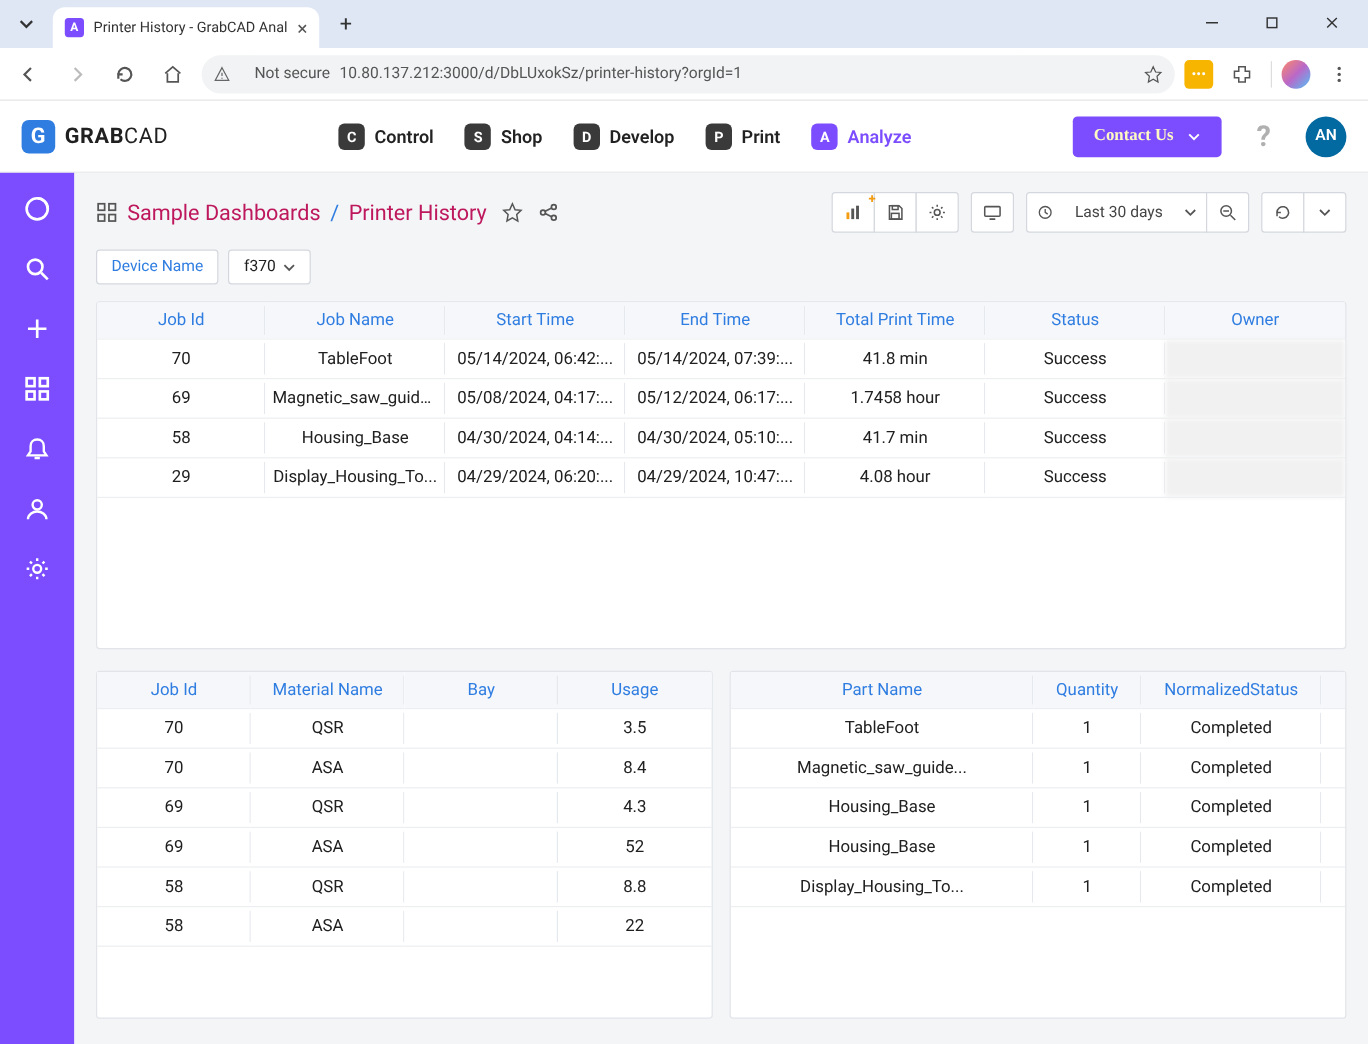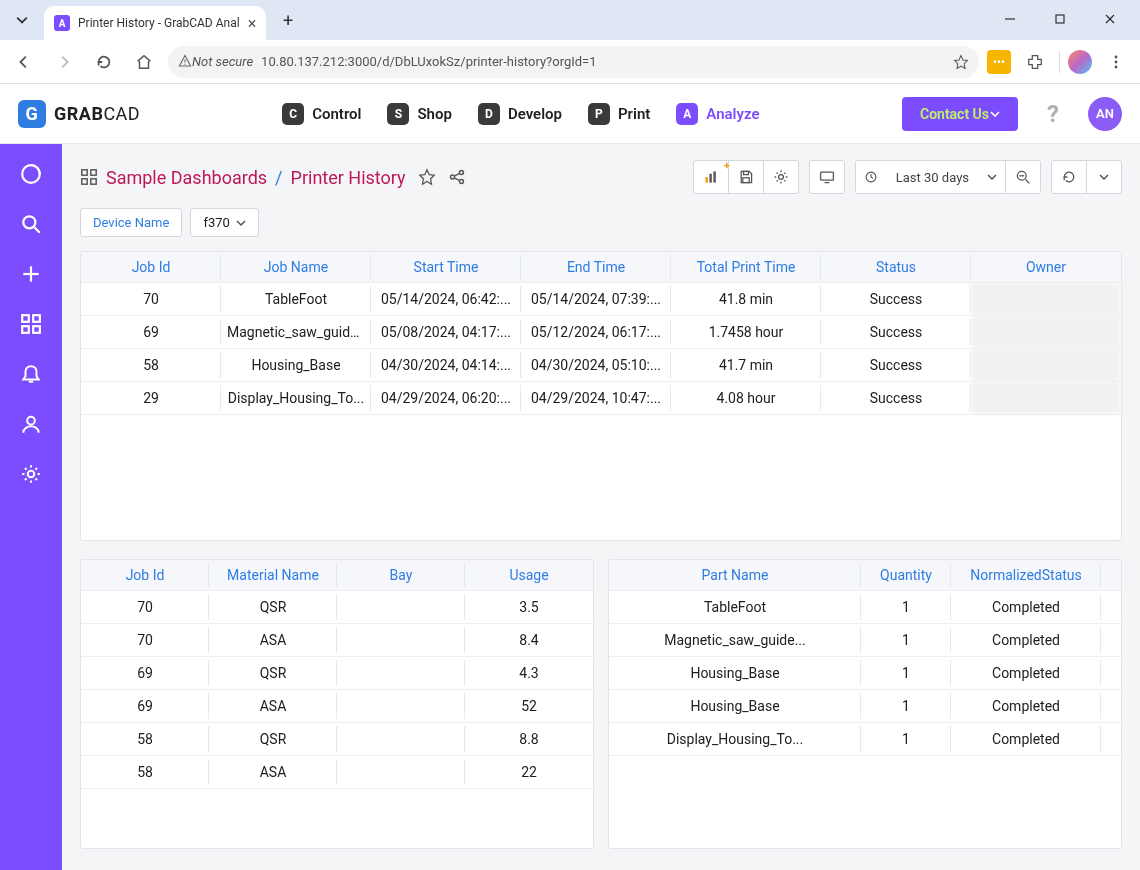--- a/index.html
+++ b/index.html
@@ -11,37 +11,37 @@
 .tab { background:#fff; height:34px; border-radius:10px 10px 0 0; display:flex; align-items:center; padding:0 10px; min-width:220px; gap:8px; font-size:12px; color:#333;}
 .tab .favicon { width:16px; height:16px; background:#7c4dff; border-radius:3px; display:flex; align-items:center; justify-content:center; color:#fff; font-size:10px; font-weight:bold;}
 .tab .close { margin-left:auto; color:#555; cursor:pointer; font-size:16px; }
 .new-tab-btn { width:28px; height:28px; display:flex; align-items:center; justify-content:center; font-size:18px; color:#333; cursor:pointer; align-self:center;}
 .win-controls { margin-left:auto; display:flex; gap:6px; align-self:flex-start; padding-top:4px;}
 .win-btn { width:44px; height:30px; display:flex; align-items:center; justify-content:center; color:#333; font-size:12px;}
 .browser-toolbar { height: 44px; background:#fff; display:flex; align-items:center; padding:0 8px; gap:8px; border-bottom:1px solid #e2e2e2;}
 .toolbar-ic { width:32px; height:32px; display:flex; align-items:center; justify-content:center; color:#555; border-radius:50%; cursor:pointer;}
 .toolbar-ic.disabled { color:#bbb; }
 .url-bar { flex:1; height:32px; background:#f1f3f4; border-radius:16px; display:flex; align-items:center; padding:0 10px; gap:8px; font-size:13px; color:#555; overflow:hidden;}
-.url-bar .warn { display:flex; align-items:flex-start; gap:0; color:#555; white-space:nowrap;font-style:italic;}
+.url-bar .warn { display:flex; align-items:center; gap:20px; color:#555; white-space:nowrap;}
 .url-bar .url { color:#555; white-space:nowrap; overflow:hidden; text-overflow:ellipsis;}
 .ext-box { width:24px; height:24px; background:#f7b500; border-radius:4px; display:flex; align-items:center; justify-content:center; color:#fff; font-size:12px;}
 .profile-dot { width:24px; height:24px; border-radius:50%; background:linear-gradient(135deg,#ff8a65,#ba68c8,#4fc3f7); }
 
 
 .app-top { height:60px; background:#fff; border-bottom:1px solid #e8e8e8; display:flex; align-items:center; padding:0 18px; gap:22px;}
 .brand { display:flex; align-items:center; gap:8px; font-size:18px; font-weight:700; letter-spacing:0.5px;}
 .brand .blogo { width:28px; height:28px; background:#2f7de1; border-radius:6px; display:flex; align-items:center; justify-content:center; color:#fff; font-weight:bold;}
 .navset { display:flex; gap:26px; margin-left:120px;}
 .navlink { display:flex; align-items:center; gap:8px; font-size:15px; font-weight:600; color:#222; cursor:pointer;}
 .navlink.active { color:#7c4dff; }
 .nav-icon { width:22px; height:22px; background:#3a3a3a; border-radius:5px; display:flex; align-items:center; justify-content:center; color:#fff; font-size:12px; font-weight:bold;}
 .navlink.active .nav-icon { background:#7c4dff; }
-.contact-btn { margin-left:auto; background:#7c4dff; color:#bef264; padding:9px 18px; border-radius:4px; font-weight:600; font-size:14px; display:flex; align-items:center; gap:1px; cursor:pointer;}
+.contact-btn { margin-left:auto; background:#7c4dff; color:#fef9c3; padding:9px 18px; border-radius:4px; font-weight:600; font-size:14px; display:flex; align-items:center; gap:12px; cursor:pointer;font-family:Liberation Serif, serif;}
 .help-ic { width:26px; height:26px; display:flex; align-items:center; justify-content:center; color:#b0b0b0; font-size:24px; font-weight:bold;}
-.avatar-top { width:34px; height:34px; border-radius:50%; background:#8b5cf6; color:#fff; display:flex; align-items:center; justify-content:center; font-weight:600; font-size:13px;}
+.avatar-top { width:34px; height:34px; border-radius:50%; background:#0369a1; color:#fff; display:flex; align-items:center; justify-content:center; font-weight:600; font-size:13px;}
 
 
 .app-body { display:flex; height: calc(870px - 40px - 44px - 60px); }
 .sidebar { width:62px; background:#7c4dff; display:flex; flex-direction:column; align-items:center; padding:16px 0; gap:22px; color:#fff; }
 .sb-icon { width:28px; height:28px; display:flex; align-items:center; justify-content:center; font-size:20px; cursor:pointer; }
 .content { flex:1; background:#f4f5f7; padding:16px 18px; overflow:auto;}
 
 .page-row { display:flex; align-items:center; gap:12px; margin-bottom:14px;}
 .breadcrumb { display:flex; align-items:center; gap:8px; font-size:18px; }
 .breadcrumb .grid-ic { color:#555; }

